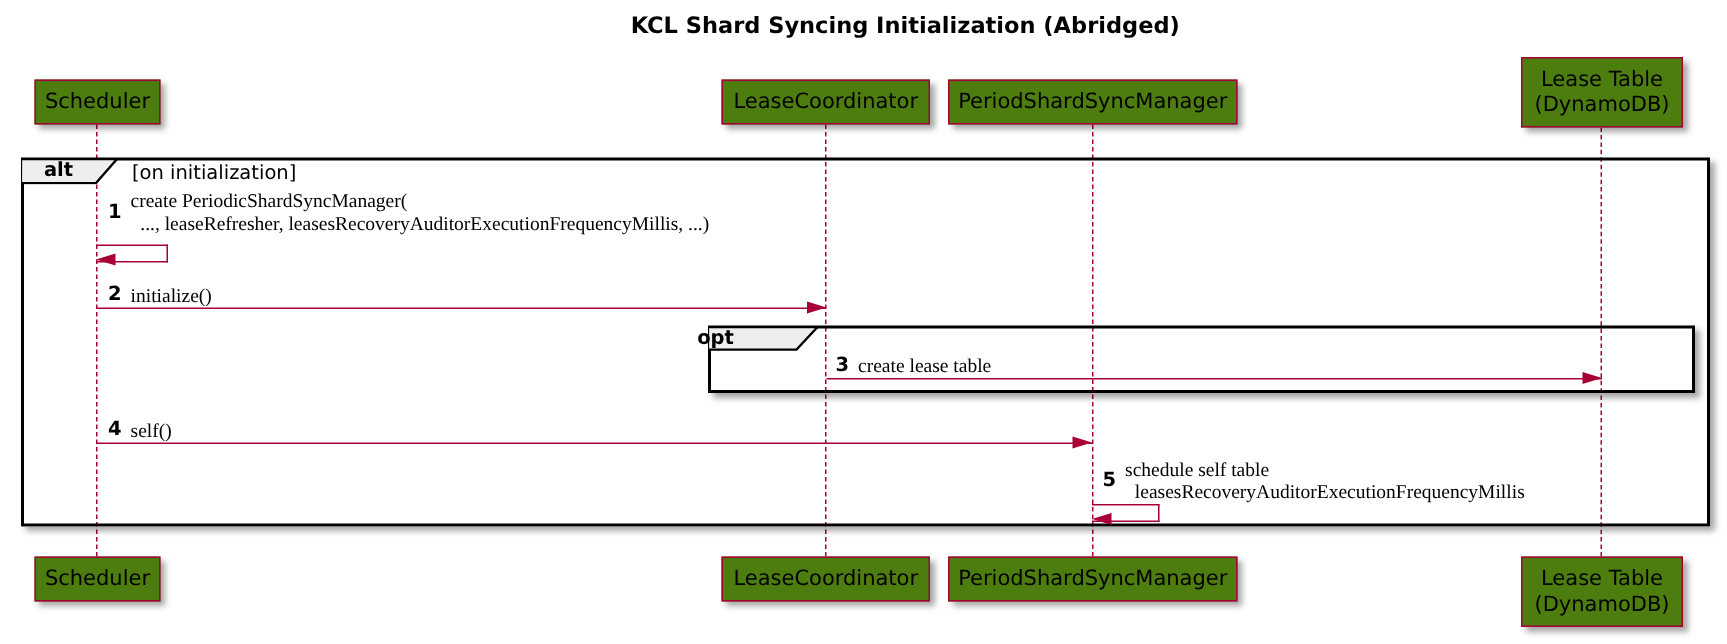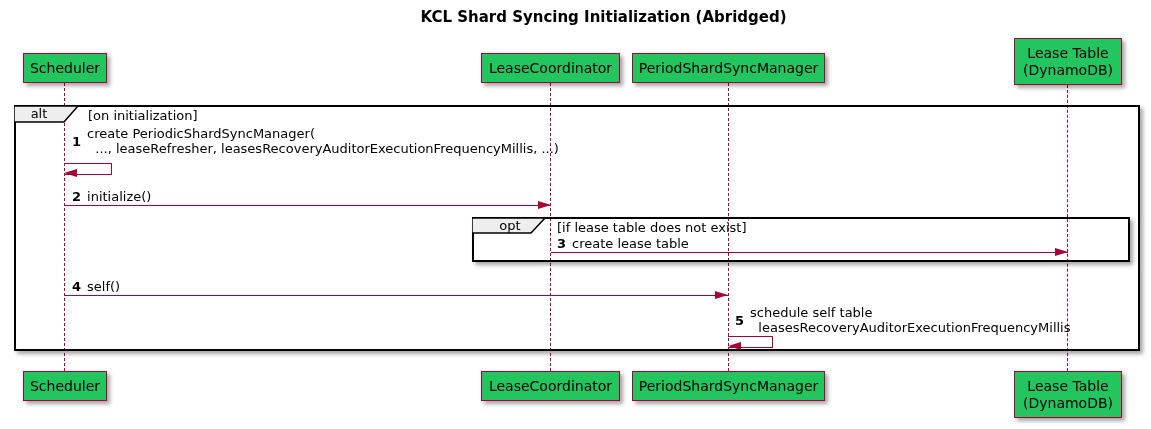--- a/index.html
+++ b/index.html
@@ -10,52 +10,52 @@
     font-family:"DejaVu Sans","Liberation Sans",sans-serif;
     color:#000;
     overflow:hidden;
   }
   .title{
     position:absolute;top:8px;left:0;width:100%;
     text-align:center;font-size:15px;font-weight:bold;padding-left:28px;
   }
   .participant{
     position:absolute;
-    background:#22c55e;
+    background:#4d7c0f;
     border:1.5px solid #A80036;
     box-shadow:3px 3px 4px rgba(0,0,0,0.35);
     display:flex;align-items:center;justify-content:center;
     font-size:14px;box-sizing:border-box;
   }
   .participant span{white-space:pre-line;text-align:center;line-height:17px;}
   .lifeline{
     position:absolute;width:0;
     border-left:1px dashed #A80036;
   }
   .frame{
     position:absolute;
     border:2px solid #000;
     box-shadow:3px 3px 4px rgba(0,0,0,0.35);
     box-sizing:border-box;
     background:transparent;
   }
   .frame-tab{position:absolute;}
   .frame-keyword{
-    position:absolute;font-size:13px;font-weight:normal;
+    position:absolute;font-size:13px;font-weight:bold;
     text-align:center;line-height:16px;
   }
   .frame-condition{
     position:absolute;font-size:13px;font-weight:normal;line-height:15px;
   }
   .msg-label{
     position:absolute;display:flex;gap:6px;align-items:center;
     font-size:13px;line-height:15px;
   }
   .msg-num{font-weight:bold;}
-  .msg-text{white-space:pre;}
+  .msg-text{white-space:pre;font-family:Liberation Serif, serif;}
   .arrow-line{
     position:absolute;height:0;border-top:1px solid #A80036;
   }
   .self-arrow{
     position:absolute;height:10px;
     border-top:1px solid #A80036;
     border-right:1px solid #A80036;
     border-bottom:1px solid #A80036;
     box-sizing:content-box;
   }
@@ -103,22 +103,21 @@
     <span class="msg-num">2</span>
     <span class="msg-text">initialize()</span>
   </div>
   <div class="arrow-line" style="left:64px;top:205px;width:487px;"></div>
   <div class="arrowhead-right" style="left:538px;top:201px;"></div>
 
   <div class="frame" style="left:472px;top:217px;width:658px;height:45px;"></div>
   <svg class="frame-tab" style="left:472px;top:217px;" width="76" height="17">
     <polygon points="0,1 73,1 59,16 0,16" fill="#EEEEEE" stroke="#000000" stroke-width="1.5"></polygon>
   </svg>
-  <div class="frame-keyword" style="left:481px;top:218px;width:58px;">opt</div>
-  <div class="frame-condition" style="left:557px;top:220px;">[if lease table does not exist]</div>
+  <div class="frame-keyword" style="left:448px;top:218px;width:58px;">opt</div>
 
   <div class="msg-label" style="left:557px;top:236px;">
     <span class="msg-num">3</span>
     <span class="msg-text">create lease table</span>
   </div>
   <div class="arrow-line" style="left:551px;top:252px;width:517px;"></div>
   <div class="arrowhead-right" style="left:1055px;top:248px;"></div>
 
   <div class="msg-label" style="left:72px;top:279px;">
     <span class="msg-num">4</span>

